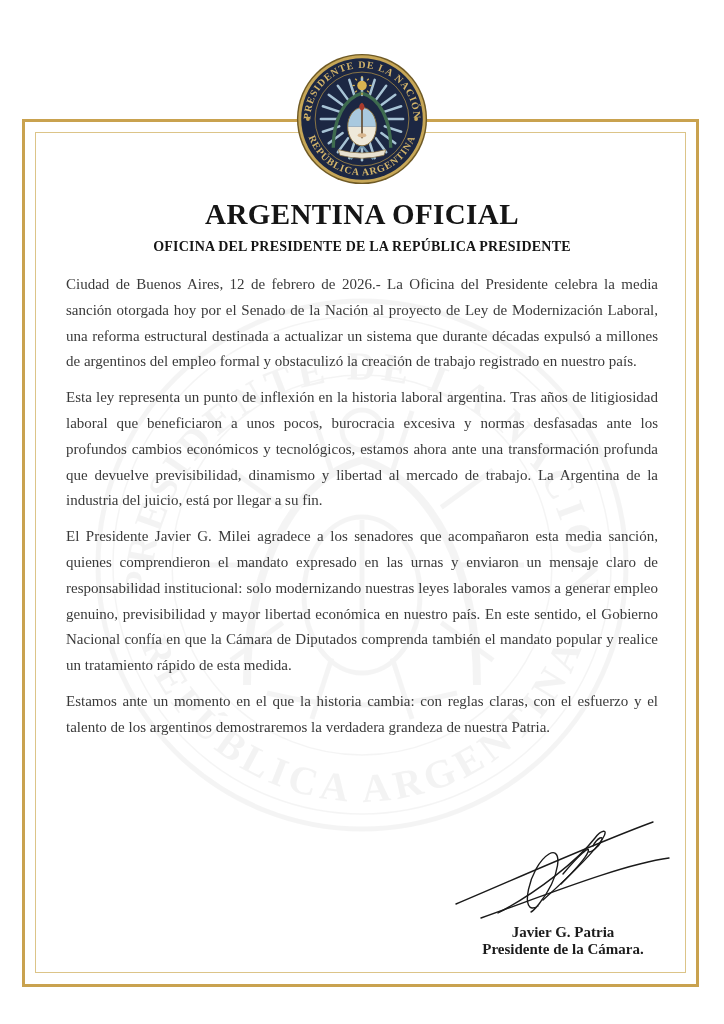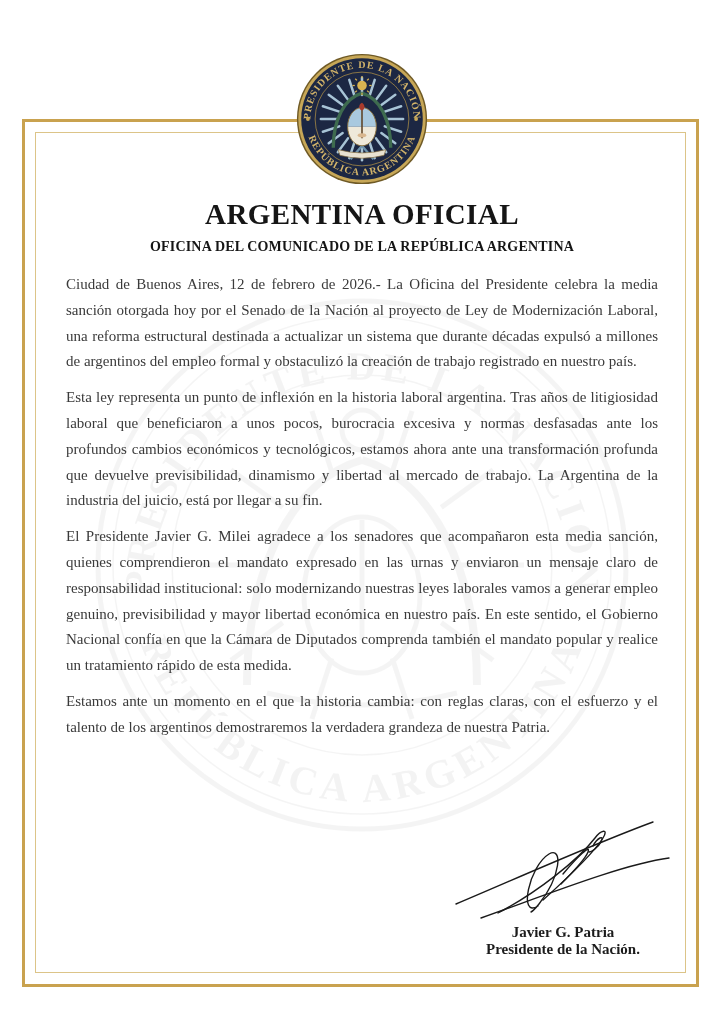--- a/index.html
+++ b/index.html
@@ -144,37 +144,37 @@
     </text>
     <text font-size="10.5" font-weight="bold" fill="#d3b469" letter-spacing="1">
       <textPath href="#sealArcBottom" startOffset="50%" text-anchor="middle">REPÚBLICA ARGENTINA</textPath>
     </text>
     <circle cx="13.5" cy="70" r="2" fill="#c7a757"></circle>
     <circle cx="126.5" cy="70" r="2" fill="#c7a757"></circle>
   </svg>
 
   <div class="content">
     <h1 class="title">ARGENTINA OFICIAL</h1>
-    <div class="subtitle">OFICINA DEL COMUNICADO DE LA REPÚBLICA ARGENTINA</div>
+    <div class="subtitle">OFICINA DEL PRESIDENTE DE LA REPÚBLICA PRESIDENTE</div>
     <div class="bodytext">
       <p>Ciudad de Buenos Aires, 12 de febrero de 2026.- La Oficina del Presidente celebra la media sanción otorgada hoy por el Senado de la Nación al proyecto de Ley de Modernización Laboral, una reforma estructural destinada a actualizar un sistema que durante décadas expulsó a millones de argentinos del empleo formal y obstaculizó la creación de trabajo registrado en nuestro país.</p>
       <p>Esta ley representa un punto de inflexión en la historia laboral argentina. Tras años de litigiosidad laboral que beneficiaron a unos pocos, burocracia excesiva y normas desfasadas ante los profundos cambios económicos y tecnológicos, estamos ahora ante una transformación profunda que devuelve previsibilidad, dinamismo y libertad al mercado de trabajo. La Argentina de la industria del juicio, está por llegar a su fin.</p>
       <p>El Presidente Javier G. Milei agradece a los senadores que acompañaron esta media sanción, quienes comprendieron el mandato expresado en las urnas y enviaron un mensaje claro de responsabilidad institucional: solo modernizando nuestras leyes laborales vamos a generar empleo genuino, previsibilidad y mayor libertad económica en nuestro país. En este sentido, el Gobierno Nacional confía en que la Cámara de Diputados comprenda también el mandato popular y realice un tratamiento rápido de esta medida.</p>
       <p>Estamos ante un momento en el que la historia cambia: con reglas claras, con el esfuerzo y el talento de los argentinos demostraremos la verdadera grandeza de nuestra Patria.</p>
     </div>
   </div>
 
   <div class="signature">
     <svg class="sig-svg" viewBox="0 0 240 106" aria-hidden="true">
       <g fill="none" stroke="#1a1a1a" stroke-width="1.4" stroke-linecap="round">
         <path d="M 13,86 C 70,62 150,26 210,4"></path>
         <path d="M 38,100 C 100,78 180,46 226,40"></path>
         <path d="M 55,95 C 95,74 135,42 152,20 C 158,12 166,10 160,20 C 150,36 120,64 100,82"></path>
         <path d="M 95,88 C 75,101 86,48 106,36 C 120,28 118,58 96,86 C 92,91 90,93 88,94"></path>
         <path d="M 120,56 C 135,38 148,26 145,34 C 142,42 130,54 118,66"></path>
         <path d="M 150,28 C 154,20 162,16 158,24 C 155,30 148,34 146,34"></path>
       </g>
     </svg>
     <div class="sig-name">Javier G. Patria</div>
-    <div class="sig-role">Presidente de la Nación.</div>
+    <div class="sig-role">Presidente de la Cámara.</div>
   </div>
 
 </div>
 
 </body></html>

